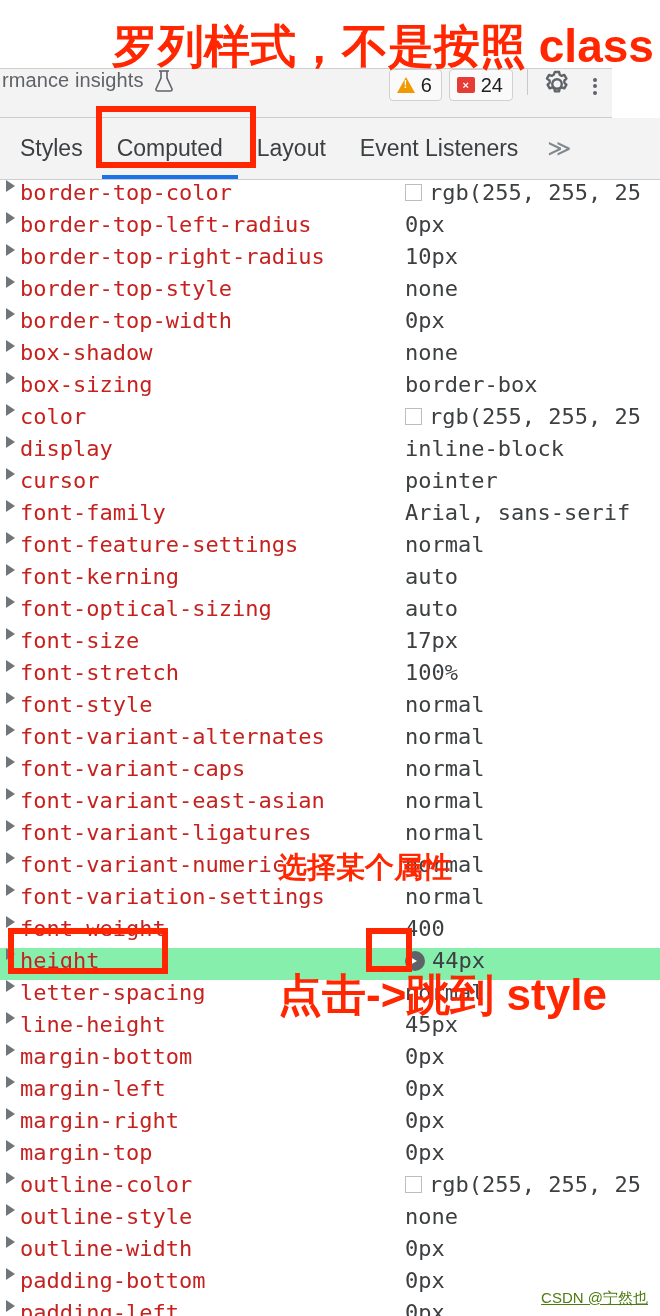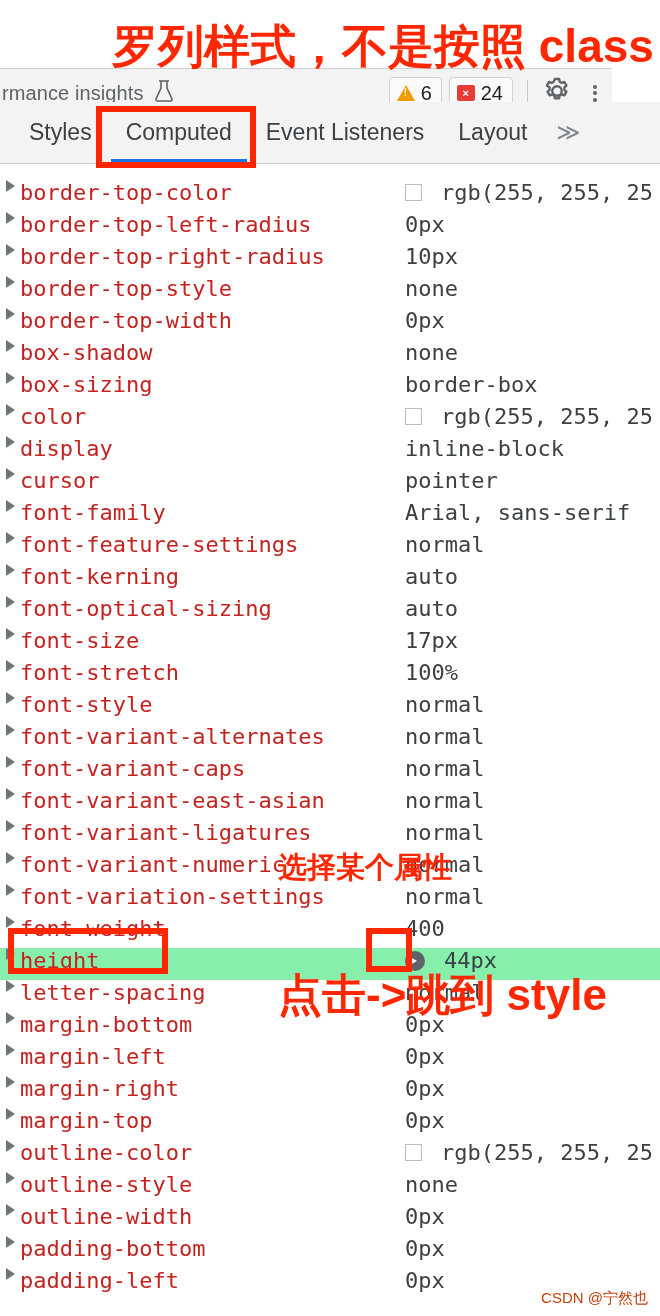--- a/index.html
+++ b/index.html
@@ -33,21 +33,21 @@
   
   .devtools-toolbar {
     position: absolute;
     left: 0; top: 68px;
     width: 612px; height: 50px;
     background: #f3f3f3;
     border-top: 1px solid #cfcfcf;
     border-bottom: 1px solid #cdcdcd;
     box-sizing: border-box;
     display: flex;
-    align-items: center;
+    align-items: flex-start;
   }
   .panel-tab-overflow {
     font-size: 20px;
     color: #5f6368;
     margin-left: 2px;
     white-space: nowrap;
     letter-spacing: 0.1px;
   }
   .flask-icon {
     margin-left: 9px;
@@ -116,28 +116,28 @@
     width: 4px; height: 4px;
     border-radius: 50%;
     background: #5f6368;
     display: block;
     margin: 2.5px auto;
   }
 
   
   .sidebar-tabbar {
     position: absolute;
-    left: 0; top: 102px;
+    left: 0; top: 118px;
     width: 660px; height: 62px;
     background: #f3f3f3;
     border-bottom: 1px solid #cdcdcd;
     box-sizing: border-box;
     display: flex;
     align-items: center;
-    padding-left: 12px;
+    padding-left: 3px;
   }
   .stab {
     font-size: 23px;
     color: #3c4043;
     padding: 0 17px;
     height: 100%;
     display: flex;
     align-items: center;
     position: relative;
     white-space: nowrap;
@@ -196,21 +196,21 @@
   }
   .prop-name {
     color: #c5221f;
     flex: 0 0 385px;
     overflow: hidden;
   }
   .prop-value {
     color: #3c4043;
     display: flex;
     align-items: center;
-    gap: 19px;
+    gap: 7px;
     overflow: hidden;
   }
   .color-swatch {
     width: 15px; height: 15px;
     border: 1px solid #bdbdbd;
     background: #ffffff;
     display: inline-block;
     flex: 0 0 15px;
   }
   .goto-icon {
@@ -253,23 +253,24 @@
   #annot-top    { left: 112px; top: 23px;  font-size: 46px; letter-spacing: 0px; }
   #annot-select { left: 278px; top: 853px; font-size: 29px; }
   #annot-click  { left: 278px; top: 973px; font-size: 44px; }
 
   
   .watermark {
     position: absolute;
     right: 12px;
     bottom: 8px;
     font-size: 15px;
-    color: #c2410c;
+    color: #4d7c0f;
     white-space: nowrap;
     pointer-events: none;
+    text-decoration: underline;
   }
 </style>
 </head>
 <body>
 
 <div id="app">
 
   <div class="top-blank"></div>
 
   <div class="devtools-toolbar">
@@ -310,22 +311,22 @@
         <i class="kebab-dot"></i>
           <i class="kebab-dot"></i>
           <i class="kebab-dot"></i>
       </span>
     </div>
   </div>
 
   <div class="sidebar-tabbar">
     <div class="stab">Styles</div>
     <div class="stab selected">Computed</div>
+    <div class="stab">Layout</div>
     <div class="stab">Event Listeners</div>
-    <div class="stab">Layout</div>
     <div class="stab-more">≫</div>
   </div>
 
   <div class="prop-list" id="prop-list">
       <div class="prop-row">
         <span class="disc-arrow">
           <i></i>
         </span>
         <span class="prop-name">border-top-color</span>
         <span class="prop-value">
@@ -551,20 +552,29 @@
           <span>44px</span>
         </span>
       </div>
       <div class="prop-row">
         <span class="disc-arrow">
           <i></i>
         </span>
         <span class="prop-name">letter-spacing</span>
         <span class="prop-value">
           <span>normal</span>
+        </span>
+      </div>
+      <div class="prop-row">
+        <span class="disc-arrow">
+          <i></i>
+        </span>
+        <span class="prop-name">line-height</span>
+        <span class="prop-value">
+          <span>45px</span>
         </span>
       </div>
       <div class="prop-row">
         <span class="disc-arrow">
           <i></i>
         </span>
         <span class="prop-name">margin-bottom</span>
         <span class="prop-value">
           <span>0px</span>
         </span>

